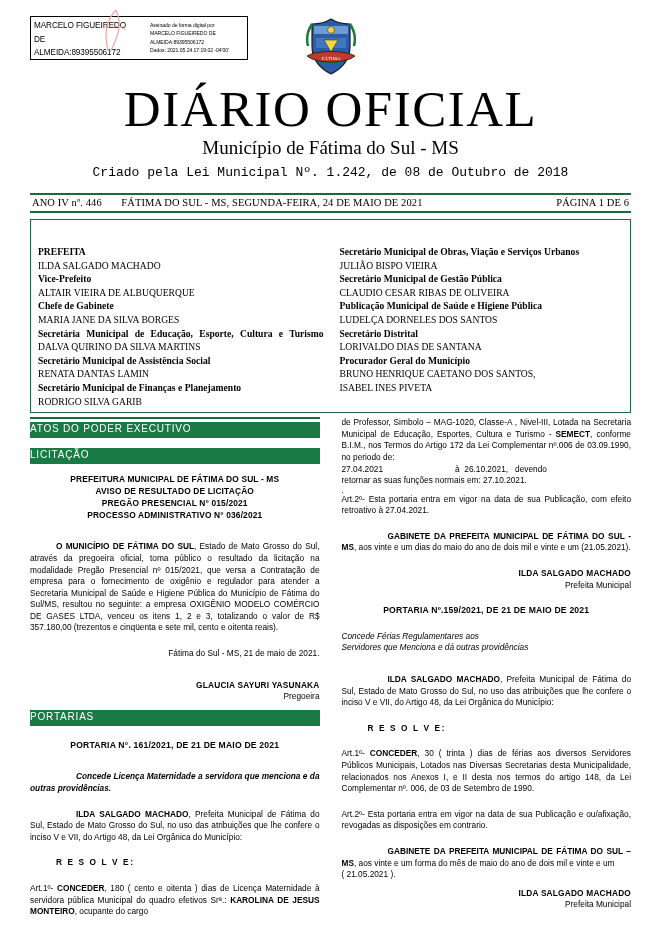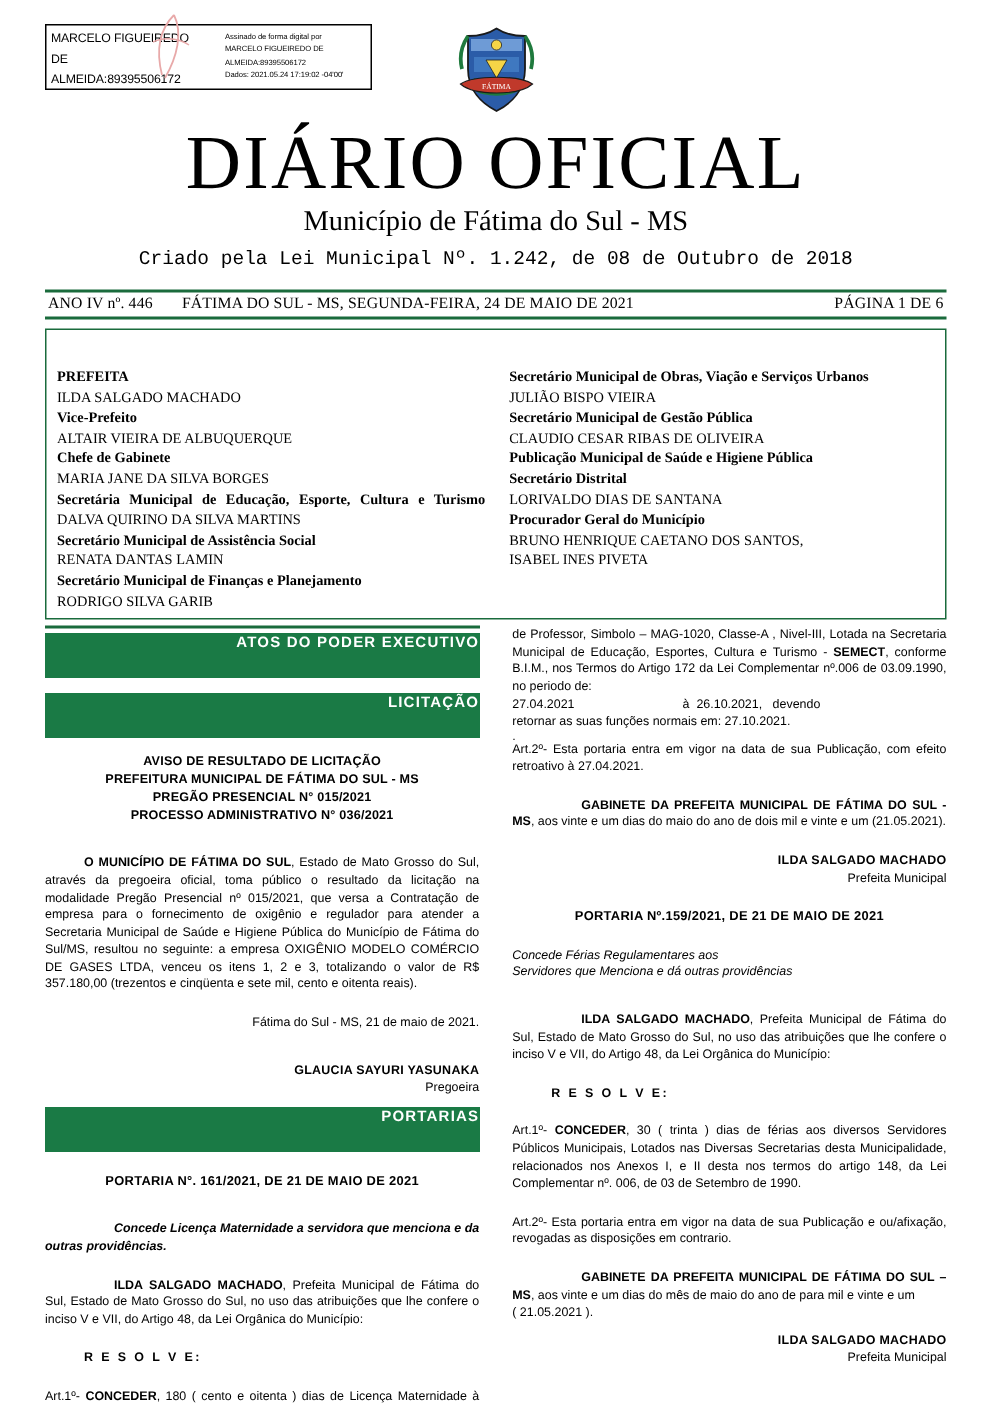--- a/index.html
+++ b/index.html
@@ -138,28 +138,27 @@
     text-align: justify;
     text-align-last: justify;
   }
   .role.nojust { text-align: left; text-align-last: left; }
   .person { font-weight: normal; }
 
   
   .ribbon {
     background: #1a7a45;
     color: #ffffff;
-    text-align: right;
+    text-align: left;
     font-size: 10px;
     letter-spacing: 0.8px;
     line-height: 14px;
-    height: 30px;
+    height: 16px;
     margin: 0 auto;
     width: 100%;
-    font-weight: bold;
   }
   .ribbon-rule {
     border-top: 2px solid #1a6b3c;
     margin-bottom: 3px;
   }
 
   
   .columns {
     display: flex;
     margin-top: 4px;
@@ -284,41 +283,42 @@
       <div class="person">RENATA DANTAS LAMIN</div>
       <div class="role nojust">Secretário Municipal de Finanças e Planejamento</div>
       <div class="person">RODRIGO SILVA GARIB</div>
     </div>
     <div class="col right">
       <div class="role nojust">Secretário Municipal de Obras, Viação e Serviços Urbanos</div>
       <div class="person">JULIÃO BISPO VIEIRA</div>
       <div class="role nojust">Secretário Municipal de Gestão Pública</div>
       <div class="person">CLAUDIO CESAR RIBAS DE OLIVEIRA</div>
       <div class="role nojust">Publicação Municipal de Saúde e Higiene Pública</div>
+      <div class="person">LUDELÇA DORNELES DOS SANTOS</div>
       <div class="role nojust">Secretário Distrital</div>
       <div class="person">LORIVALDO DIAS DE SANTANA</div>
       <div class="role nojust">Procurador Geral do Município</div>
       <div class="person">BRUNO HENRIQUE CAETANO DOS SANTOS,</div>
       <div class="person">ISABEL INES PIVETA</div>
     </div>
   </div>
 
   <div class="columns">
 
     <div class="col-body left">
 
       <div class="ribbon-rule"></div>
       <div class="ribbon">ATOS DO PODER EXECUTIVO</div>
       <div class="gap10"></div>
       <div class="ribbon">LICITAÇÃO</div>
       <div class="gap10"></div>
 
       <div class="head-block">
+        <div>PREFEITURA MUNICIPAL DE FÁTIMA DO SUL - MS</div>
         <div>AVISO DE RESULTADO DE LICITAÇÃO</div>
-        <div>PREFEITURA MUNICIPAL DE FÁTIMA DO SUL - MS</div>
         <div>PREGÃO PRESENCIAL N° 015/2021</div>
         <div>PROCESSO ADMINISTRATIVO N° 036/2021</div>
       </div>
 
       <div class="gap20"></div>
 
       <p class="indent"><span class="bold">O MUNICÍPIO DE FÁTIMA DO SUL</span><span>, Estado de Mato Grosso do Sul, através da pregoeira oficial, toma público o resultado da licitação na modalidade Pregão Presencial nº 015/2021, que versa a Contratação de empresa para o fornecimento de oxigênio e regulador para atender a Secretaria Municipal de Saúde e Higiene Pública do Município de Fátima do Sul/MS, resultou no seguinte: a empresa OXIGÊNIO MODELO COMÉRCIO DE GASES LTDA, venceu os itens 1, 2 e 3,  totalizando o valor de R$ 357.180,00 (trezentos e cinqüenta e sete mil, cento e oitenta reais).</span></p>
 
       <div class="gap14"></div>
       <p class="dateline">Fátima do Sul - MS, 21 de maio de 2021.</p>
@@ -375,21 +375,21 @@
       <div class="gap14"></div>
       <p class="resolve">R E S O L V E:</p>
       <div class="gap14"></div>
 
       <p><span>Art.1º- </span><span class="bold">CONCEDER</span><span>, 30 ( trinta ) dias de férias aos diversos Servidores Públicos Municipais, Lotados nas Diversas Secretarias desta Municipalidade, relacionados nos Anexos I, e II desta nos termos do artigo 148, da Lei Complementar nº. 006, de 03 de Setembro de 1990.</span></p>
 
       <div class="gap14"></div>
       <p>Art.2º- Esta portaria entra em vigor na data de sua Publicação e ou/afixação, revogadas as disposições em contrario.</p>
       <div class="gap14"></div>
 
-      <p class="indent-lg"><span class="bold">GABINETE DA PREFEITA MUNICIPAL DE FÁTIMA DO SUL – MS</span><span>, aos vinte e um dias do mês de maio do ano de para mil e vinte e um</span></p>
+      <p class="indent-lg"><span class="bold">GABINETE DA PREFEITA MUNICIPAL DE FÁTIMA DO SUL – MS</span><span>, aos vinte e um forma do mês de maio do ano de dois mil e vinte e um</span></p>
       <p> ( 21.05.2021 ).</p>
 
       <div class="gap7"></div>
       <p class="sig-name">ILDA SALGADO MACHADO</p>
       <p class="sig-role">Prefeita Municipal</p>
 
     </div>
   </div>
 </div>
 

